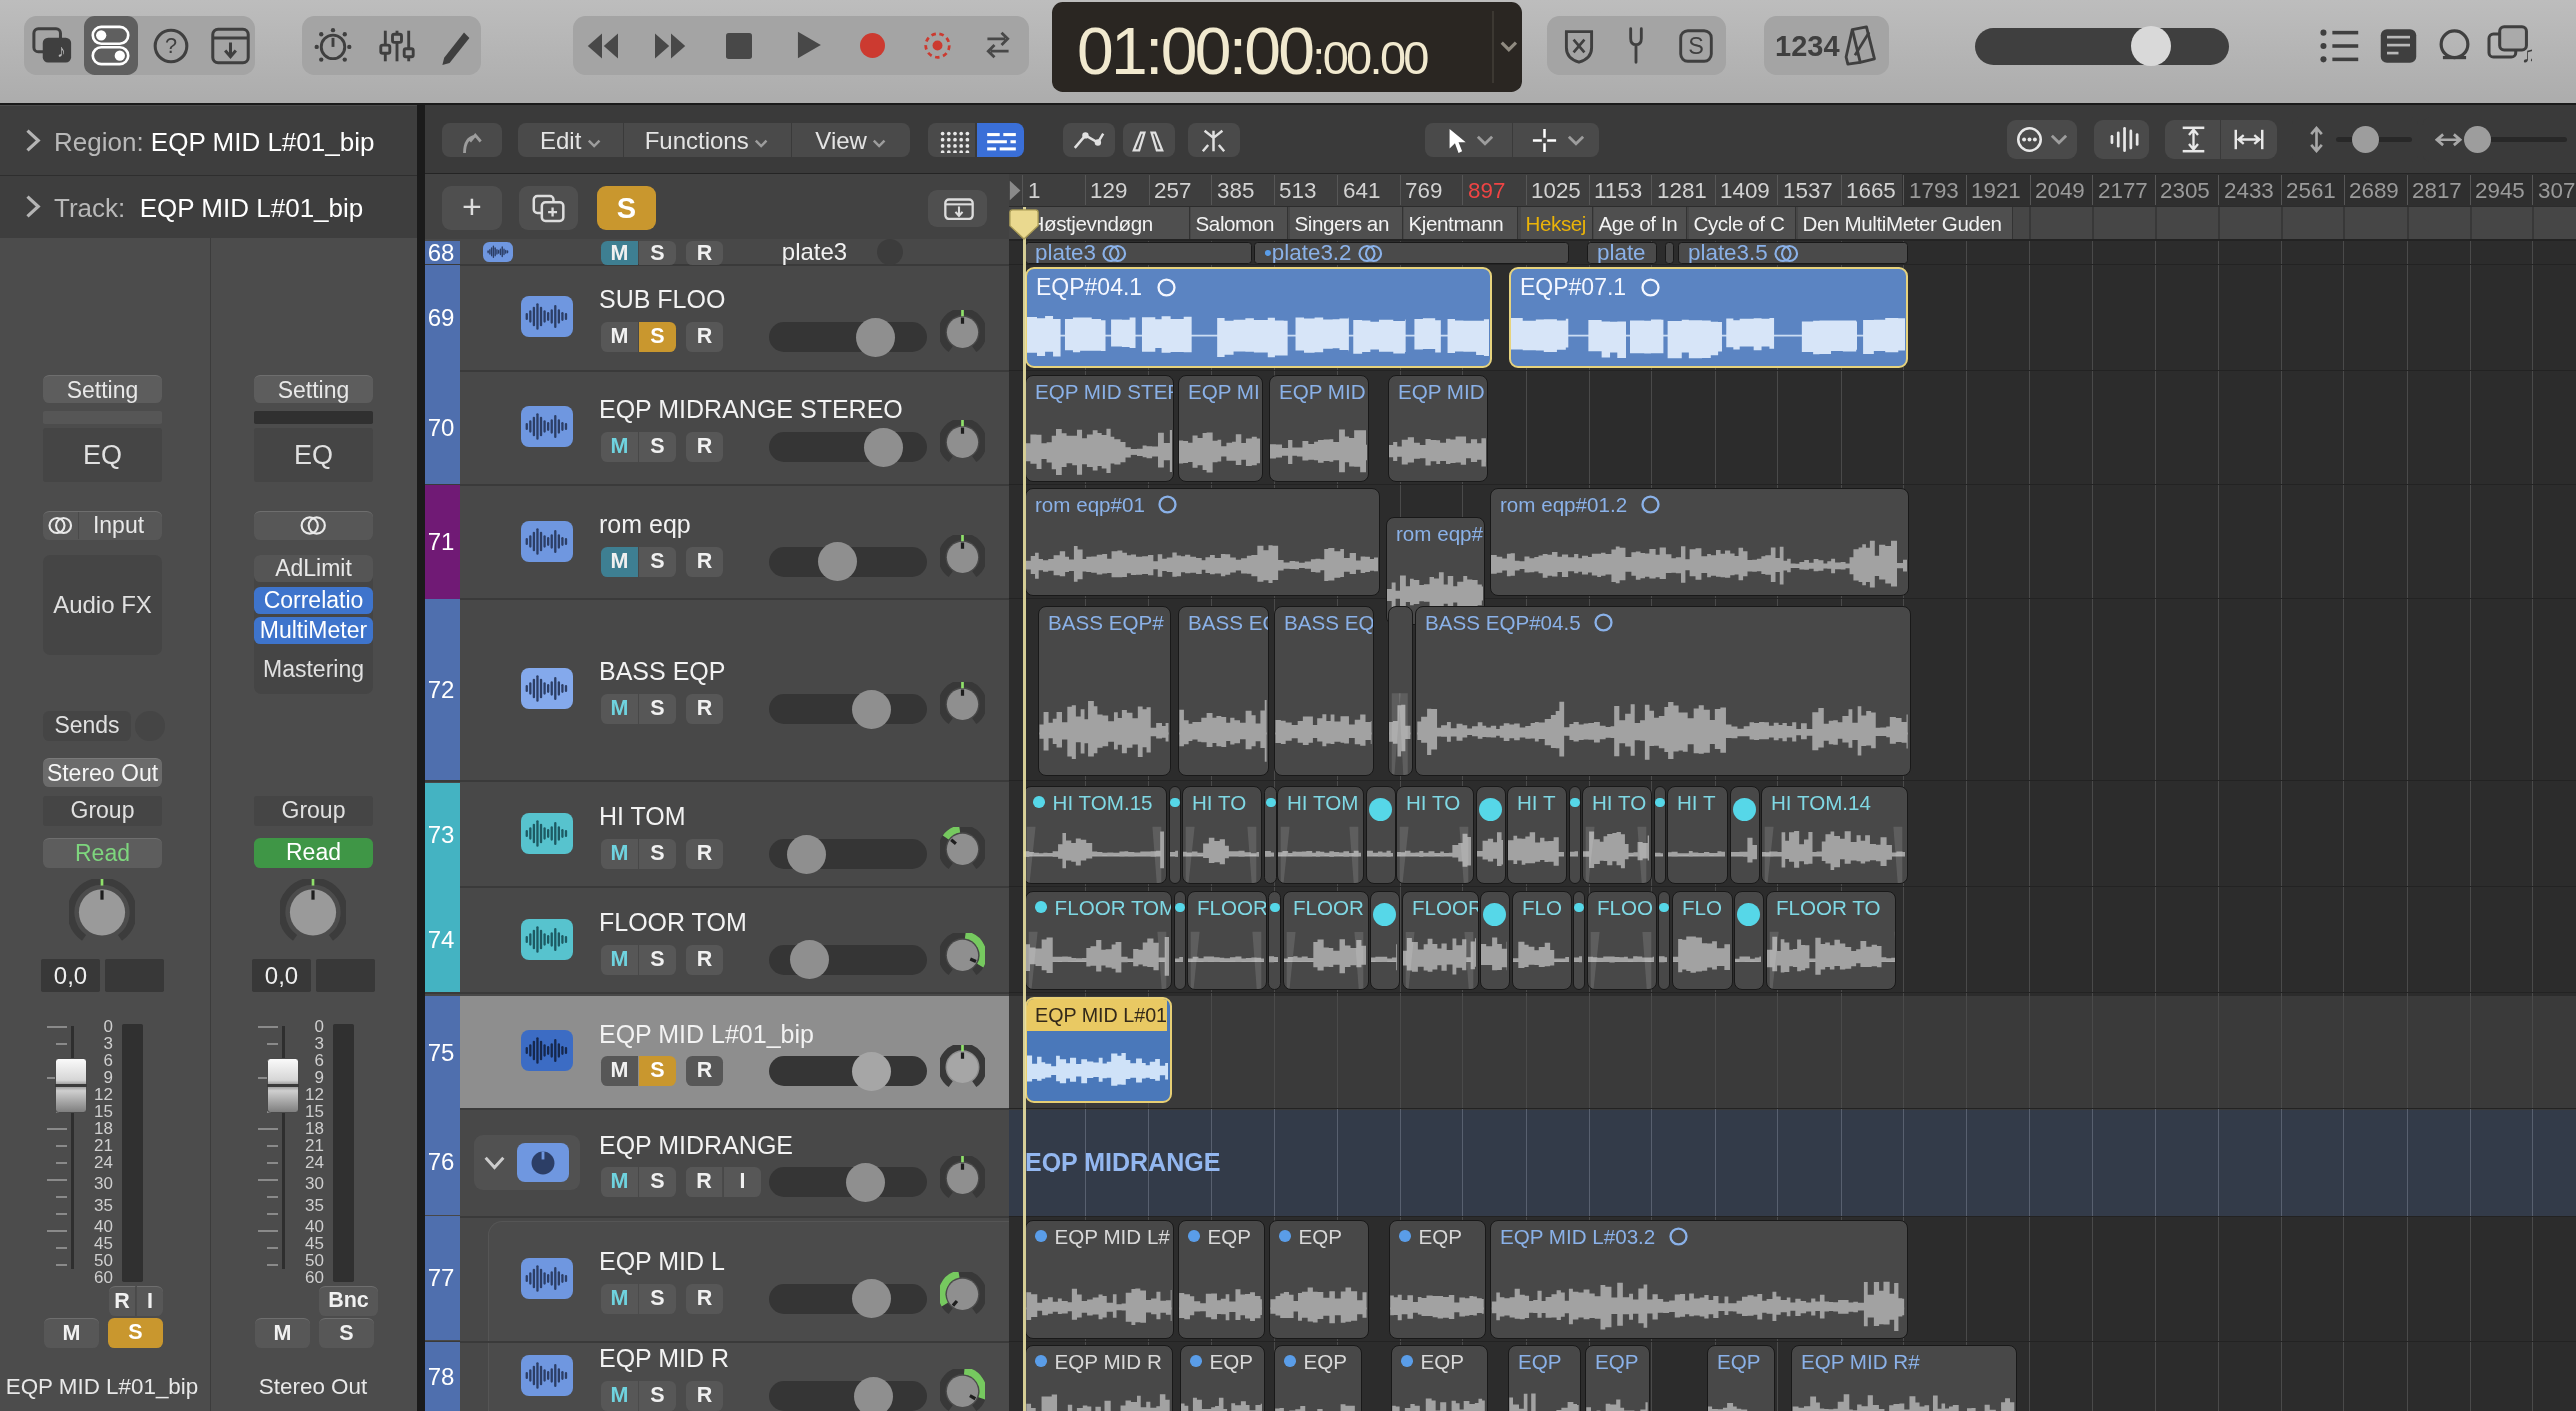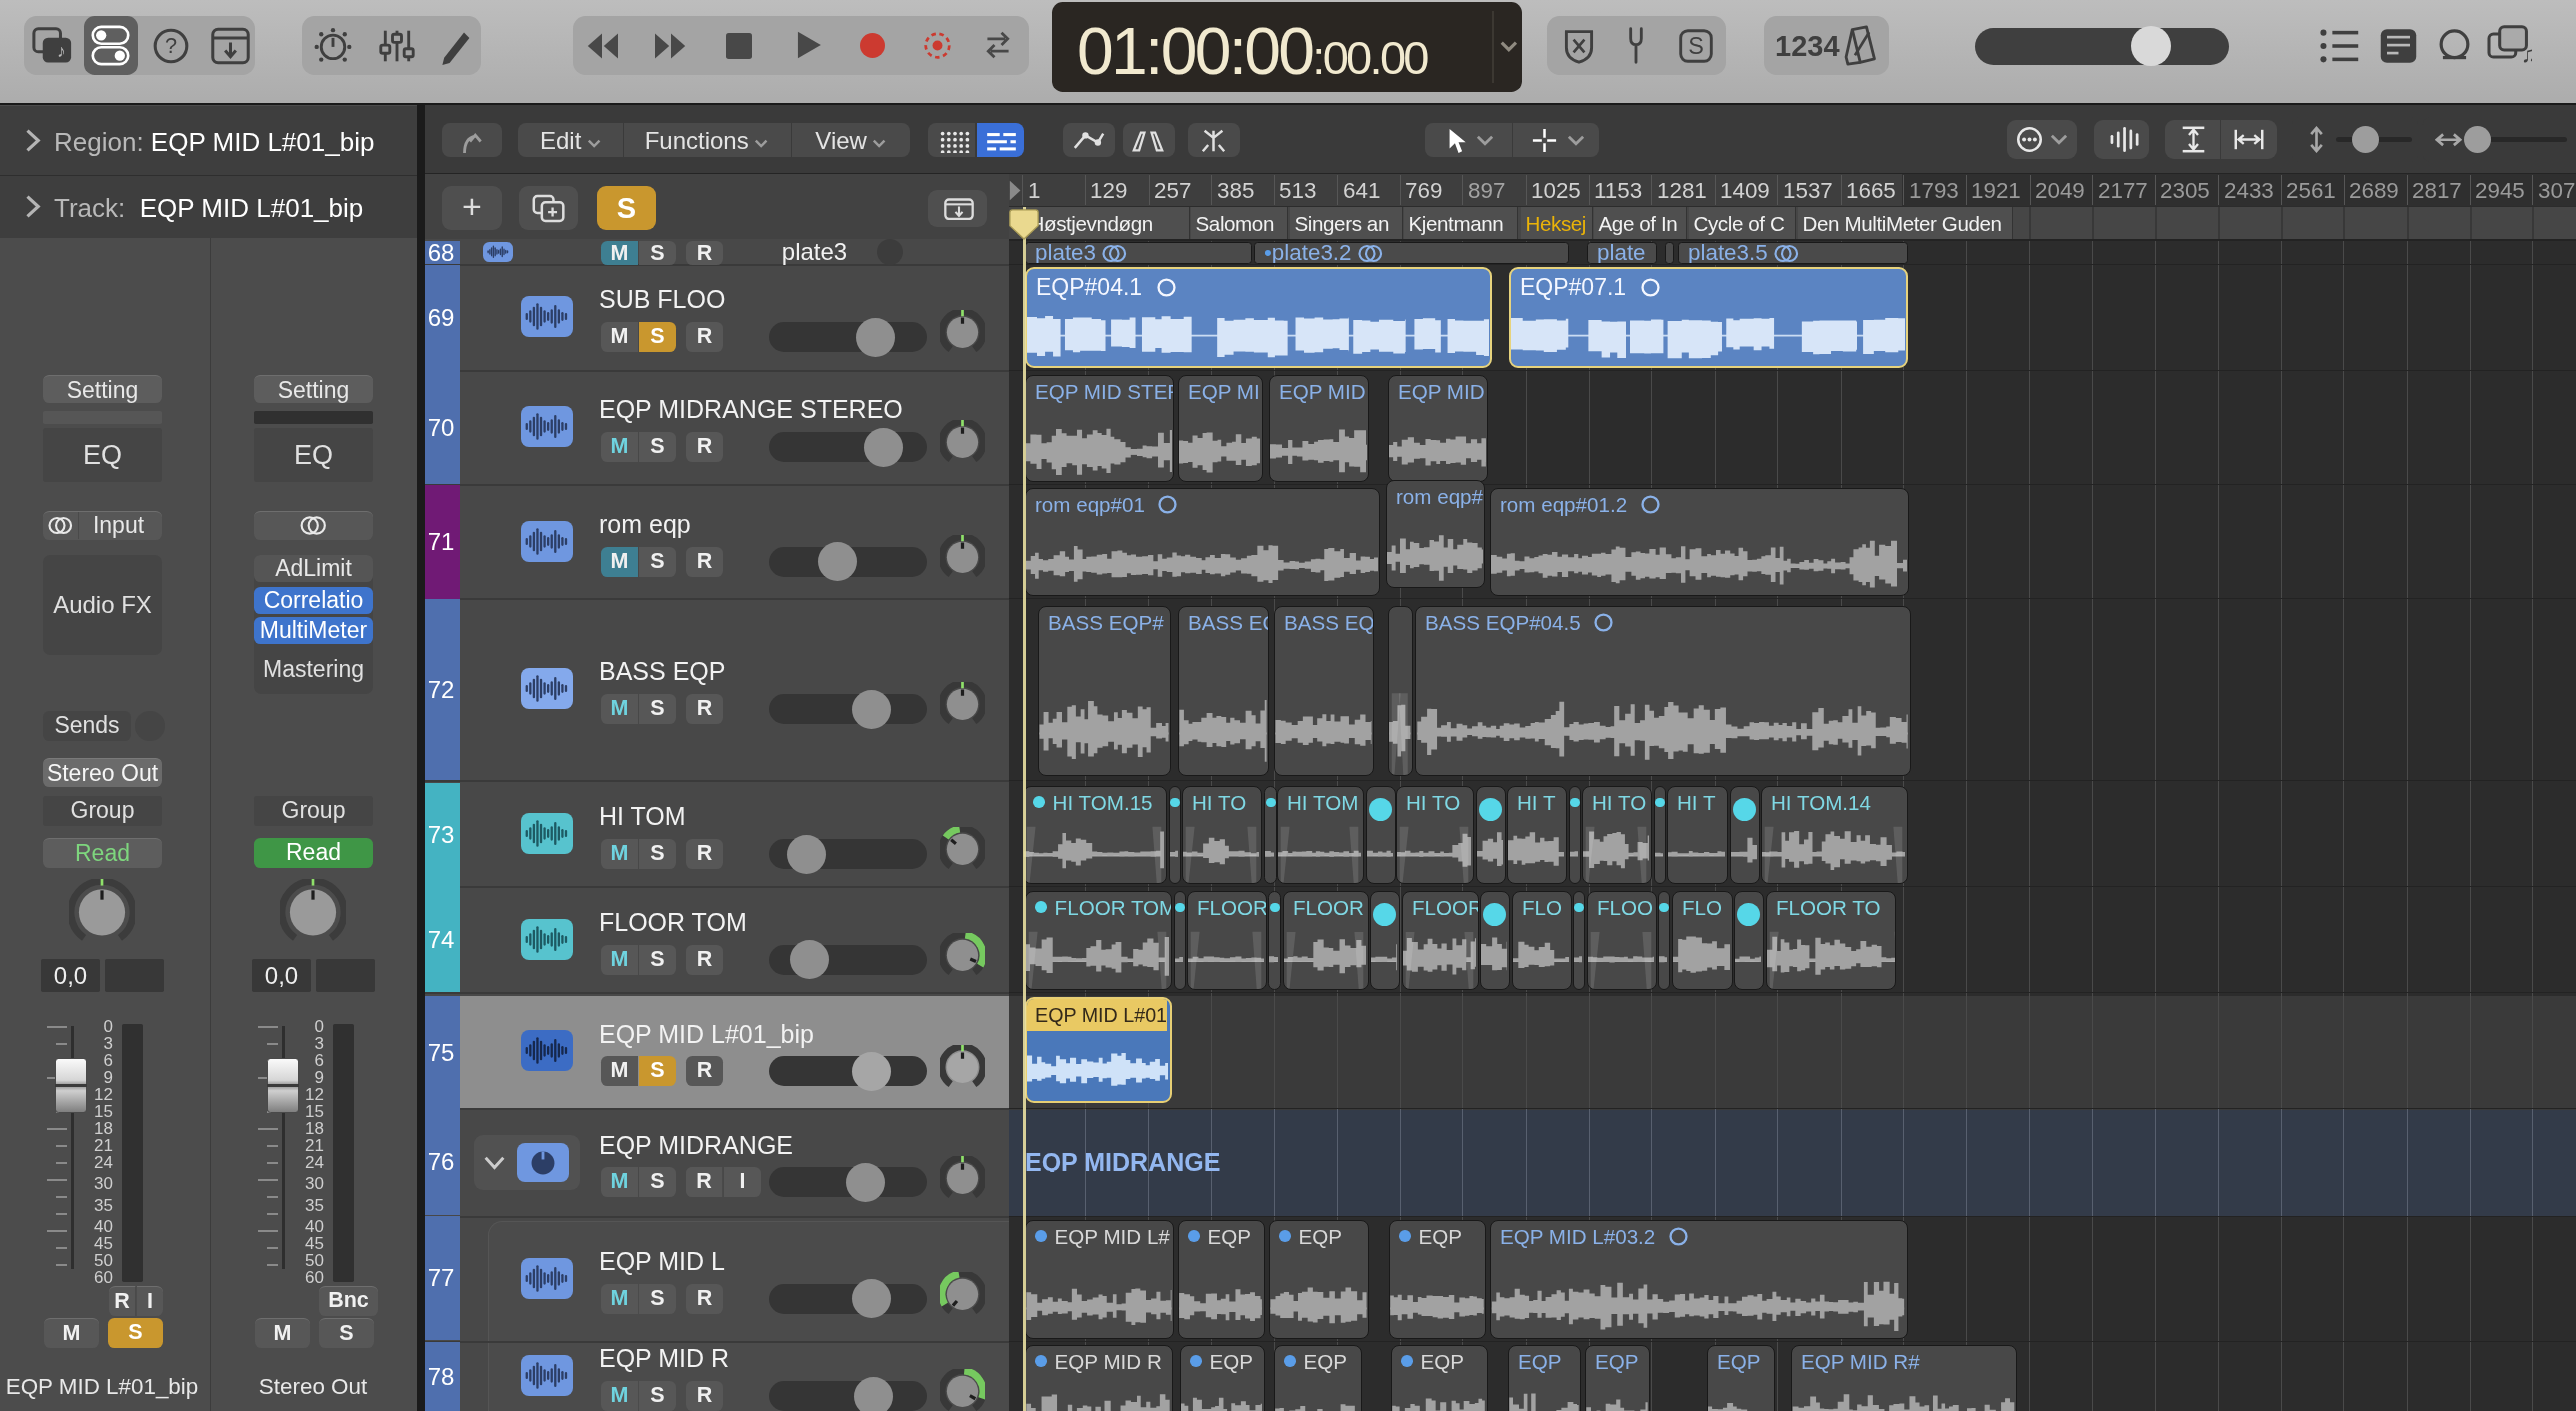--- a/index.html
+++ b/index.html
@@ -737,21 +737,21 @@
     <div class="abs" style="left:145px;top:3.6px;font-size:22.4px;color:#d2d2d2">257</div>
     <div class="abs" style="left:140px;top:0.9px;width:0.9px;height:30px;background:#565656"></div>
     <div class="abs" style="left:208px;top:3.6px;font-size:22.4px;color:#d2d2d2">385</div>
     <div class="abs" style="left:202px;top:0.9px;width:0.9px;height:30px;background:#565656"></div>
     <div class="abs" style="left:270px;top:3.6px;font-size:22.4px;color:#d2d2d2">513</div>
     <div class="abs" style="left:265px;top:0.9px;width:0.9px;height:30px;background:#565656"></div>
     <div class="abs" style="left:334px;top:3.6px;font-size:22.4px;color:#d2d2d2">641</div>
     <div class="abs" style="left:328px;top:0.9px;width:0.9px;height:30px;background:#565656"></div>
     <div class="abs" style="left:396px;top:3.6px;font-size:22.4px;color:#d2d2d2">769</div>
     <div class="abs" style="left:391px;top:0.9px;width:0.9px;height:30px;background:#565656"></div>
-    <div class="abs" style="left:459px;top:3.6px;font-size:22.4px;color:#a3a3a3">897</div>
+    <div class="abs" style="left:459px;top:3.6px;font-size:22.4px;color:#ef4444">897</div>
     <div class="abs" style="left:453px;top:0.9px;width:0.9px;height:30px;background:#565656"></div>
     <div class="abs" style="left:522px;top:3.6px;font-size:22.4px;color:#d2d2d2">1025</div>
     <div class="abs" style="left:517px;top:0.9px;width:0.9px;height:30px;background:#565656"></div>
     <div class="abs" style="left:585px;top:3.6px;font-size:22.4px;color:#d2d2d2">1153</div>
     <div class="abs" style="left:580px;top:0.9px;width:0.9px;height:30px;background:#565656"></div>
     <div class="abs" style="left:648px;top:3.6px;font-size:22.4px;color:#d2d2d2">1281</div>
     <div class="abs" style="left:642px;top:0.9px;width:0.9px;height:30px;background:#565656"></div>
     <div class="abs" style="left:711px;top:3.6px;font-size:22.4px;color:#d2d2d2">1409</div>
     <div class="abs" style="left:706px;top:0.9px;width:0.9px;height:30px;background:#565656"></div>
     <div class="abs" style="left:774px;top:3.6px;font-size:22.4px;color:#d2d2d2">1537</div>
@@ -949,21 +949,21 @@
   </div>
 <div class="reg" style="left:1025px;top:488px;width:355px;height:108px">
     <div class="rlbl" style="color:#8ab1e8">rom eqp#01 &nbsp;<svg width="23" height="23" viewBox="0 0 26 26" style="vertical-align:-4.5px">
         <circle cx="13" cy="13" r="9" fill="none" stroke="#8ab1e8" stroke-width="2.6"></circle>
       </svg></div>
     <svg class="wv" style="top:45px;height:64px" width="352" height="64" viewBox="0 0 393 71">
       <rect x="0" y="35.5" width="393" height="2.2" fill="#bcbcbc" opacity="0.9"></rect>
       <path d="M0,35.5 L0.0,29.5 L5.3,29.5 L5.3,24.4 L10.1,24.4 L10.1,20.8 L14.2,20.8 L14.2,27.8 L19.0,27.8 L19.0,29.0 L24.8,29.0 L24.8,27.8 L30.8,27.8 L30.8,23.4 L37.7,23.4 L37.7,19.0 L43.7,19.0 L43.7,25.2 L48.0,25.2 L48.0,28.3 L53.5,28.3 L53.5,13.1 L57.6,13.1 L57.6,17.1 L63.2,17.1 L63.2,27.8 L67.3,27.8 L67.3,25.2 L72.8,25.2 L72.8,24.9 L79.0,24.9 L79.0,22.9 L85.1,22.9 L85.1,22.0 L90.6,22.0 L90.6,27.4 L95.5,27.4 L95.5,18.9 L102.1,18.9 L102.1,18.2 L107.6,18.2 L107.6,20.8 L112.7,20.8 L112.7,23.4 L117.1,23.4 L117.1,22.8 L122.8,22.8 L122.8,25.2 L129.7,25.2 L129.7,24.7 L136.2,24.7 L136.2,23.1 L142.2,23.1 L142.2,30.3 L147.1,30.3 L147.1,22.5 L152.1,22.5 L152.1,27.4 L157.1,27.4 L157.1,26.0 L163.4,26.0 L163.4,20.4 L168.3,20.4 L168.3,23.8 L173.1,23.8 L173.1,24.6 L177.6,24.6 L177.6,23.0 L183.4,23.0 L183.4,25.1 L189.9,25.1 L189.9,26.5 L196.2,26.5 L196.2,29.0 L200.3,29.0 L200.3,25.8 L205.4,25.8 L205.4,23.2 L210.8,23.2 L210.8,26.6 L217.6,26.6 L217.6,22.0 L222.5,22.0 L222.5,22.4 L228.0,22.4 L228.0,26.0 L234.3,26.0 L234.3,28.5 L240.1,28.5 L240.1,26.9 L246.6,26.9 L246.6,24.0 L251.6,24.0 L251.6,23.2 L258.3,23.2 L258.3,12.9 L265.1,12.9 L265.1,17.9 L270.7,17.9 L270.7,12.2 L275.3,12.2 L275.3,12.8 L281.5,12.8 L281.5,28.9 L287.6,28.9 L287.6,31.7 L294.3,31.7 L294.3,29.8 L300.5,29.8 L300.5,30.6 L304.8,30.6 L304.8,31.9 L311.2,31.9 L311.2,30.5 L318.1,30.5 L318.1,28.0 L323.2,28.0 L323.2,27.4 L328.7,27.4 L328.7,28.1 L333.0,28.1 L333.0,16.5 L337.5,16.5 L337.5,15.5 L344.3,15.5 L344.3,19.0 L350.9,19.0 L350.9,16.4 L355.0,16.4 L355.0,26.6 L361.4,26.6 L361.4,21.1 L368.4,21.1 L368.4,29.3 L373.6,29.3 L373.6,24.9 L378.7,24.9 L378.7,25.3 L384.0,25.3 L384.0,27.8 L388.5,27.8 L388.5,26.0 L393.0,26.0 L393.0,35.5 L393.0,41.4 L388.5,41.4 L388.5,40.9 L384.0,40.9 L384.0,42.2 L378.7,42.2 L378.7,43.4 L373.6,43.4 L373.6,39.7 L368.4,39.7 L368.4,44.4 L361.4,44.4 L361.4,41.8 L355.0,41.8 L355.0,47.7 L350.9,47.7 L350.9,48.7 L344.3,48.7 L344.3,51.8 L337.5,51.8 L337.5,52.2 L333.0,52.2 L333.0,40.2 L328.7,40.2 L328.7,42.8 L323.2,42.8 L323.2,42.3 L318.1,42.3 L318.1,38.6 L311.2,38.6 L311.2,37.7 L304.8,37.7 L304.8,39.0 L300.5,39.0 L300.5,38.9 L294.3,38.9 L294.3,38.7 L287.6,38.7 L287.6,40.4 L281.5,40.4 L281.5,51.2 L275.3,51.2 L275.3,54.5 L270.7,54.5 L270.7,51.3 L265.1,51.3 L265.1,53.1 L258.3,53.1 L258.3,47.0 L251.6,47.0 L251.6,44.1 L246.6,44.1 L246.6,43.8 L240.1,43.8 L240.1,40.6 L234.3,40.6 L234.3,42.8 L228.0,42.8 L228.0,45.4 L222.5,45.4 L222.5,47.0 L217.6,47.0 L217.6,43.8 L210.8,43.8 L210.8,44.8 L205.4,44.8 L205.4,43.3 L200.3,43.3 L200.3,39.6 L196.2,39.6 L196.2,44.3 L189.9,44.3 L189.9,43.1 L183.4,43.1 L183.4,43.7 L177.6,43.7 L177.6,42.5 L173.1,42.5 L173.1,47.0 L168.3,47.0 L168.3,47.4 L163.4,47.4 L163.4,42.3 L157.1,42.3 L157.1,41.1 L152.1,41.1 L152.1,47.5 L147.1,47.5 L147.1,39.2 L142.2,39.2 L142.2,45.9 L136.2,45.9 L136.2,44.4 L129.7,44.4 L129.7,45.4 L122.8,45.4 L122.8,45.5 L117.1,45.5 L117.1,43.5 L112.7,43.5 L112.7,47.7 L107.6,47.7 L107.6,48.1 L102.1,48.1 L102.1,48.0 L95.5,48.0 L95.5,43.3 L90.6,43.3 L90.6,44.0 L85.1,44.0 L85.1,45.1 L79.0,45.1 L79.0,42.9 L72.8,42.9 L72.8,42.2 L67.3,42.2 L67.3,41.7 L63.2,41.7 L63.2,50.2 L57.6,50.2 L57.6,53.2 L53.5,53.2 L53.5,41.0 L48.0,41.0 L48.0,42.1 L43.7,42.1 L43.7,47.0 L37.7,47.0 L37.7,45.7 L30.8,45.7 L30.8,40.8 L24.8,40.8 L24.8,42.0 L19.0,42.0 L19.0,40.2 L14.2,40.2 L14.2,49.7 L10.1,49.7 L10.1,44.3 L5.3,44.3 L5.3,39.4 L0.0,39.4 Z" fill="#a2a2a2"></path>
     </svg>
   </div>
-<div class="reg" style="left:1386px;top:480px;width:99px;height:108px">
+<div class="reg" style="left:1386px;top:517px;width:99px;height:108px">
     <div class="rlbl" style="color:#8ab1e8">rom eqp#</div>
     <svg class="wv" style="top:45px;height:64px" width="96" height="64" viewBox="0 0 107 71">
       <rect x="0" y="35.5" width="107" height="2.2" fill="#bcbcbc" opacity="0.9"></rect>
       <path d="M0,35.5 L0.0,28.7 L5.2,28.7 L5.2,21.7 L9.6,21.7 L9.6,30.7 L14.5,30.7 L14.5,13.8 L21.0,13.8 L21.0,25.7 L25.6,25.7 L25.6,17.4 L29.8,17.4 L29.8,18.9 L36.0,18.9 L36.0,24.4 L41.1,24.4 L41.1,23.6 L47.4,23.6 L47.4,15.3 L52.4,15.3 L52.4,17.1 L57.9,17.1 L57.9,10.2 L63.2,10.2 L63.2,23.7 L67.7,23.7 L67.7,14.4 L73.8,14.4 L73.8,25.8 L78.3,25.8 L78.3,20.6 L85.0,20.6 L85.0,14.2 L89.4,14.2 L89.4,18.2 L95.1,18.2 L95.1,18.8 L101.0,18.8 L101.0,23.9 L105.7,23.9 L105.7,26.1 L107.0,26.1 L107.0,35.5 L107.0,41.6 L105.7,41.6 L105.7,46.8 L101.0,46.8 L101.0,49.4 L95.1,49.4 L95.1,52.3 L89.4,52.3 L89.4,48.4 L85.0,48.4 L85.0,47.7 L78.3,47.7 L78.3,43.9 L73.8,43.9 L73.8,52.3 L67.7,52.3 L67.7,45.2 L63.2,45.2 L63.2,60.8 L57.9,60.8 L57.9,49.6 L52.4,49.6 L52.4,49.9 L47.4,49.9 L47.4,42.9 L41.1,42.9 L41.1,42.4 L36.0,42.4 L36.0,45.6 L29.8,45.6 L29.8,46.8 L25.6,46.8 L25.6,43.3 L21.0,43.3 L21.0,52.2 L14.5,52.2 L14.5,39.7 L9.6,39.7 L9.6,49.3 L5.2,49.3 L5.2,42.1 L0.0,42.1 Z" fill="#a2a2a2"></path>
     </svg>
   </div>
 <div class="reg" style="left:1490px;top:488px;width:419px;height:108px">
     <div class="rlbl" style="color:#8ab1e8">rom eqp#01.2 &nbsp;<svg width="23" height="23" viewBox="0 0 26 26" style="vertical-align:-4.5px">
         <circle cx="13" cy="13" r="9" fill="none" stroke="#8ab1e8" stroke-width="2.6"></circle>
       </svg></div>

